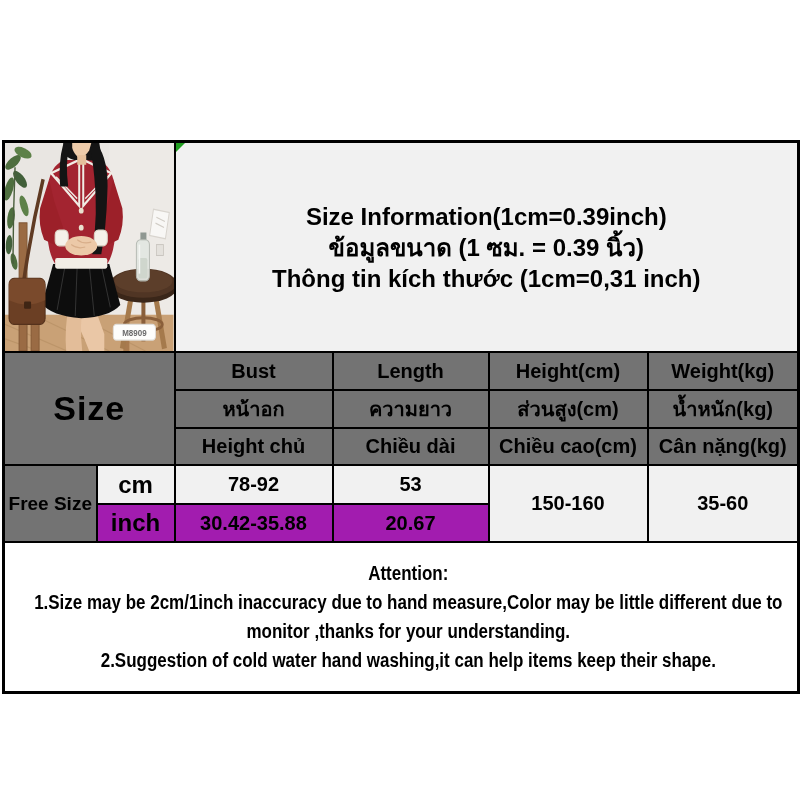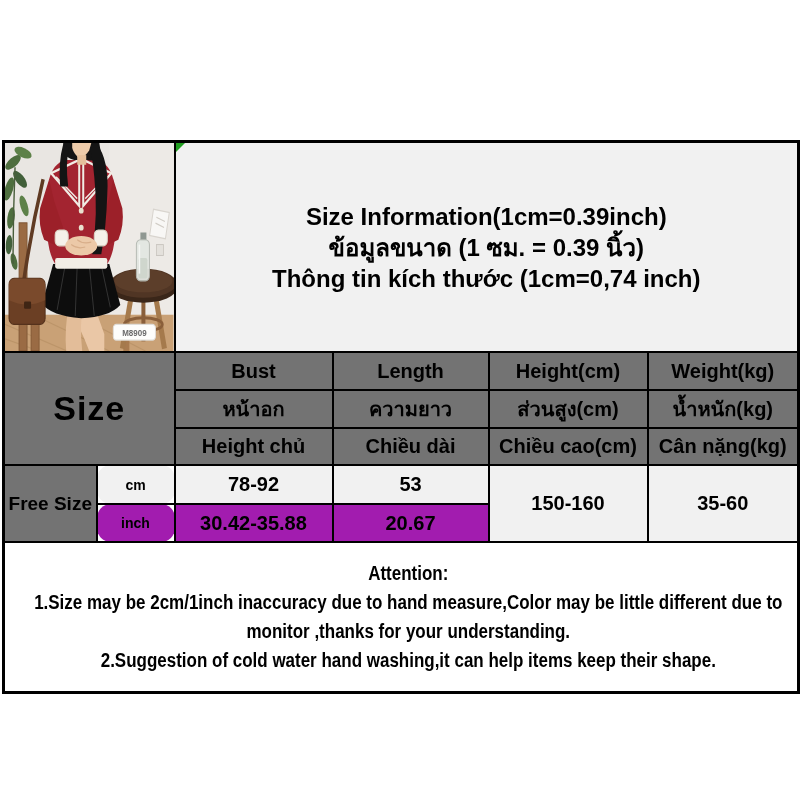--- a/index.html
+++ b/index.html
@@ -24,21 +24,21 @@
   .photo-wrap{width:100%;height:208px;}
   .photo-wrap svg{display:block;width:100%;height:100%;}
 
   td.title-cell{position:relative;font-size:24px;line-height:31px;}
   .corner-flag{position:absolute;top:0;left:0;width:0;height:0;
     border-top:9px solid #1f9d1f;border-right:9px solid transparent;}
 
   td.size-big{font-size:34px;letter-spacing:1px;}
   td.hdr{font-size:20px;}
   td.val{font-size:20px;}
-  td.unit{font-size:14px;border-radius:14px;}
+  td.unit{font-size:24px;}
   td.freesize{font-size:19px;}
 
   td.attention-cell{
     text-align:left;vertical-align:top;background:#fff;font-weight:normal;
   }
   .attn-scale{
     width:936px;transform:scaleX(0.849);transform-origin:0 0;
     padding:3px 7px;font-size:20px;line-height:29px;
   }
 </style>
@@ -163,21 +163,21 @@
               <rect x="108" y="150" width="42" height="13" rx="3" fill="#fdfdfb" stroke="#e0ddd8" stroke-width="1"></rect>
               <text x="129" y="160" font-size="8" fill="#6a6a6a" text-anchor="middle" font-family="Liberation Sans, DejaVu Sans, sans-serif">M8909</text>
             </g>
           </svg>
         </div>
       </td>
       <td colspan="4" class="title-cell bg-light">
         <span class="corner-flag"></span>
         <div>Size Information(1cm=0.39inch)</div>
         <div>ข้อมูลขนาด (1 ซม. = 0.39 นิ้ว)</div>
-        <div>Thông tin kích thước (1cm=0,74 inch)</div>
+        <div>Thông tin kích thước (1cm=0,31 inch)</div>
       </td>
     </tr>
 
     <tr style="height:38px">
       <td colspan="2" rowspan="3" class="size-big bg-gray">Size</td>
       <td class="hdr bg-gray">Bust</td>
       <td class="hdr bg-gray">Length</td>
       <td class="hdr bg-gray">Height(cm)</td>
       <td class="hdr bg-gray">Weight(kg)</td>
     </tr>

